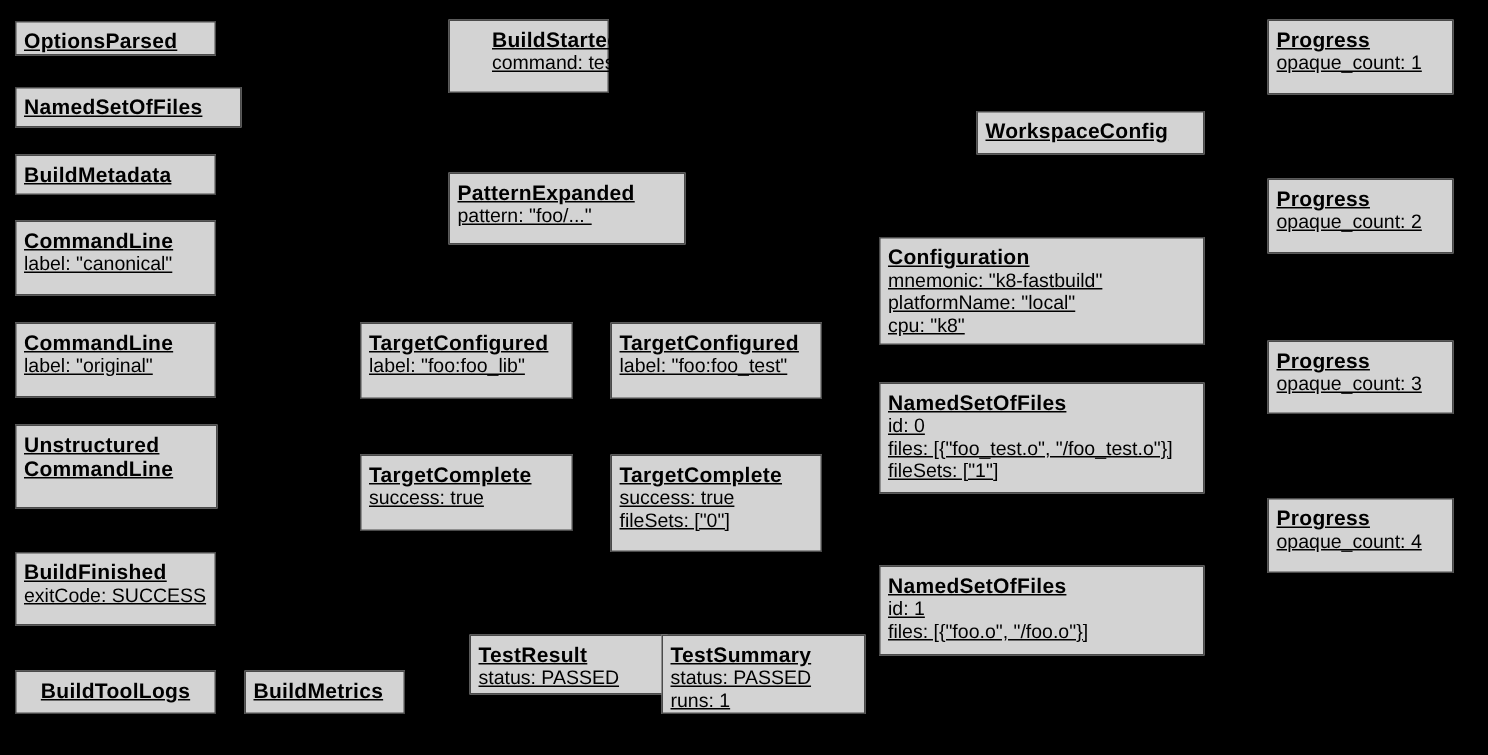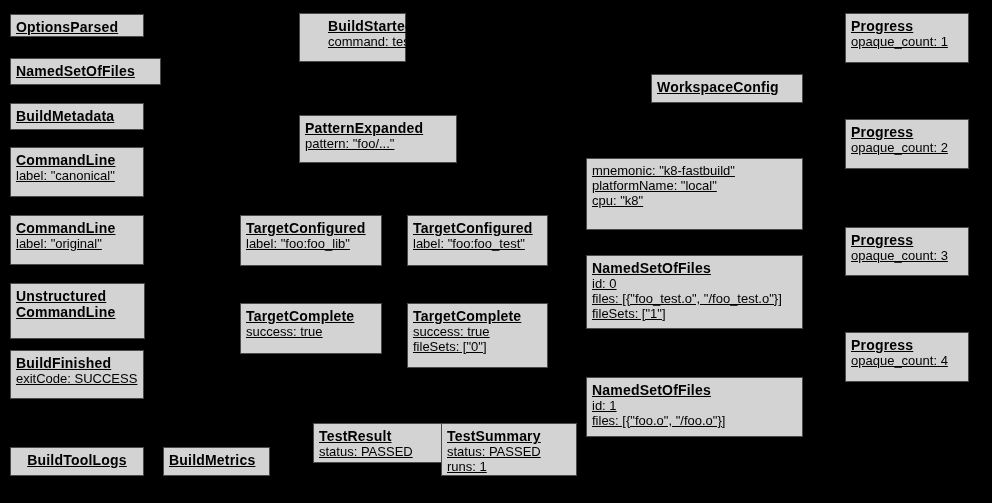--- a/index.html
+++ b/index.html
@@ -68,21 +68,21 @@
     <div class="node-title">CommandLine</div>
     <div class="node-body">label: "original"</div>
   </div>
 
   <div class="node" style="left: 10px; top: 283px; width: 135px; height: 56px;">
     <div class="node-title">Unstructured
 CommandLine</div>
 
   </div>
 
-  <div class="node" style="left: 10px; top: 350px; width: 134px; height: 49px;">
+  <div class="node" style="left: 10px; top: 368px; width: 134px; height: 49px;">
     <div class="node-title">BuildFinished</div>
     <div class="node-body">exitCode: SUCCESS</div>
   </div>
 
   <div class="node" style="left: 10px; top: 447px; width: 134px; height: 29px; text-align: center;">
     <div class="node-title">BuildToolLogs</div>
 
   </div>
 
   <div class="node" style="left: 163px; top: 447px; width: 107px; height: 29px;">
@@ -131,20 +131,21 @@
     <div class="node-body">status: PASSED
 runs: 1</div>
   </div>
 
   <div class="node" style="left: 651px; top: 74px; width: 152px; height: 29px;">
     <div class="node-title">WorkspaceConfig</div>
 
   </div>
 
   <div class="node" style="left: 586px; top: 158px; width: 217px; height: 72px;">
+    <div class="node-title">Configuration</div>
     <div class="node-body">mnemonic: "k8-fastbuild"
 platformName: "local"
 cpu: "k8"</div>
   </div>
 
   <div class="node" style="left: 586px; top: 255px; width: 217px; height: 74px;">
     <div class="node-title">NamedSetOfFiles</div>
     <div class="node-body">id: 0
 files: [{"foo_test.o", "/foo_test.o"}]
 fileSets: ["1"]</div>

